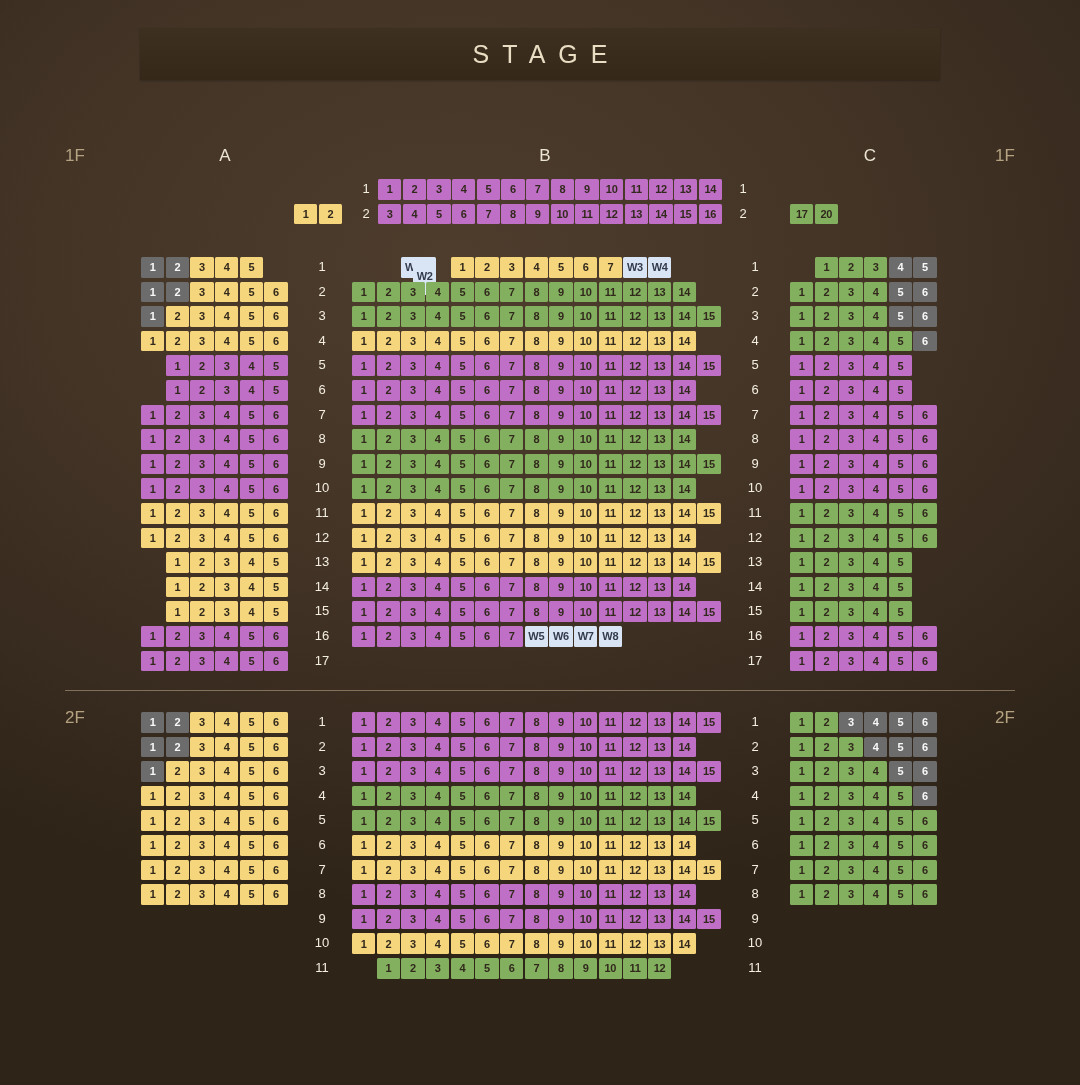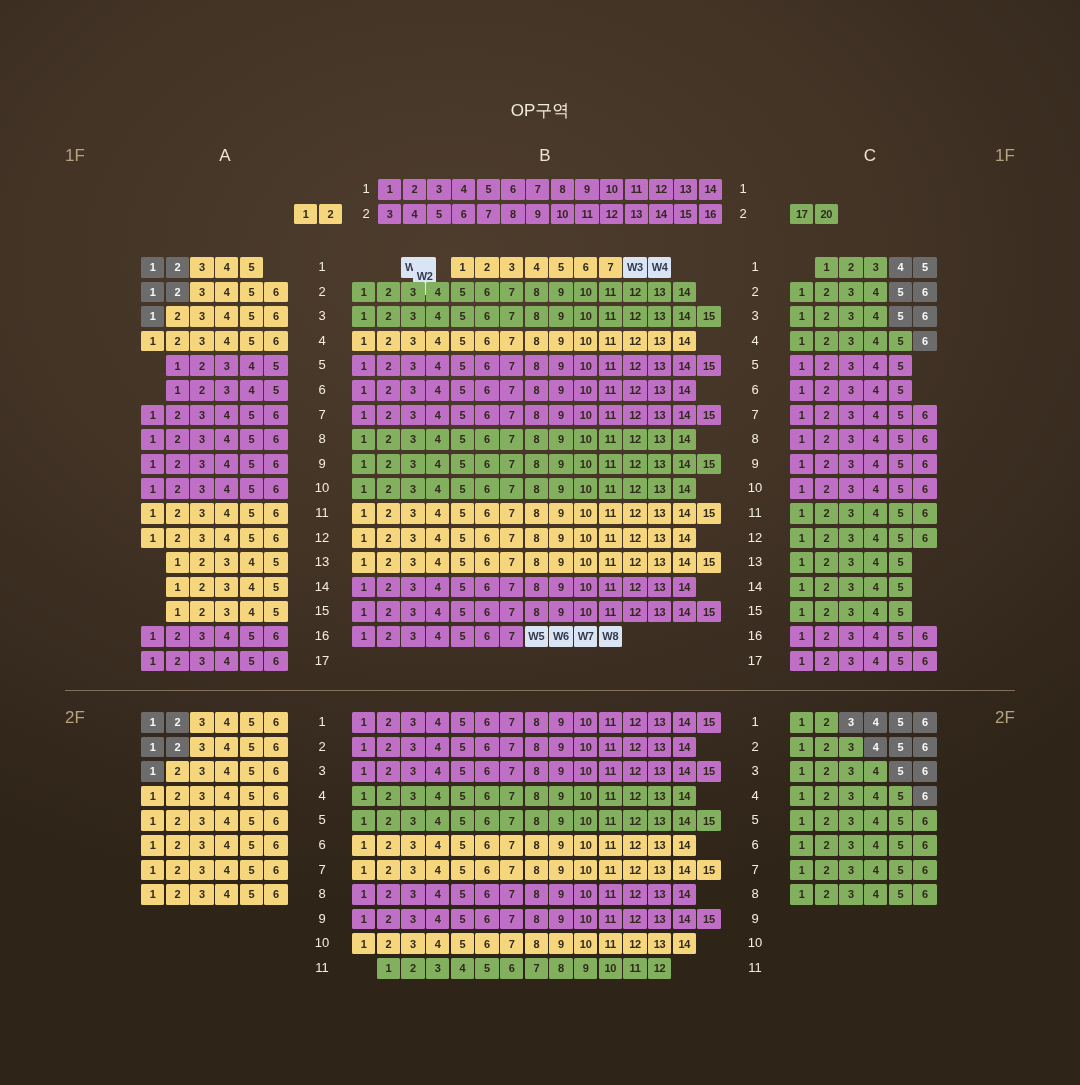--- a/index.html
+++ b/index.html
@@ -42,22 +42,24 @@
   #f2-left-labels{left:308px;top:712px;}  #f2-right-labels{left:741px;top:712px;}
   #op-b{left:378px;top:179px;}
   #op-left-labels{left:352px;top:179px;}  #op-right-labels{left:729px;top:179px;}
   #op-yellow{left:294px;top:203.6px;}     #op-green{left:790px;top:203.6px;}
 </style>
 </head>
 <body>
 
 <div class="canvas">
 
-
-  <div class="op-title">OP구역</div>
+  <div class="stage-bar">
+    <span class="stage-text">STAGE</span>
+  </div>
+
 
   <div class="hdr floor-label pos-1f-left">1F</div>
   <div class="hdr sec-label pos-a">A</div>
   <div class="hdr sec-label pos-b">B</div>
   <div class="hdr sec-label pos-c">C</div>
   <div class="hdr floor-label pos-1f-right">1F</div>
 
   <div class="section" id="op-yellow">
       <div class="seat" style="left: 0px; top: 0px; width: 23.4px; height: 20.6px; background: rgb(246, 214, 125); color: rgb(50, 41, 29);">1</div>
       <div class="seat" style="left: 24.66px; top: 0px; width: 23.4px; height: 20.6px; background: rgb(246, 214, 125); color: rgb(50, 41, 29);">2</div>

